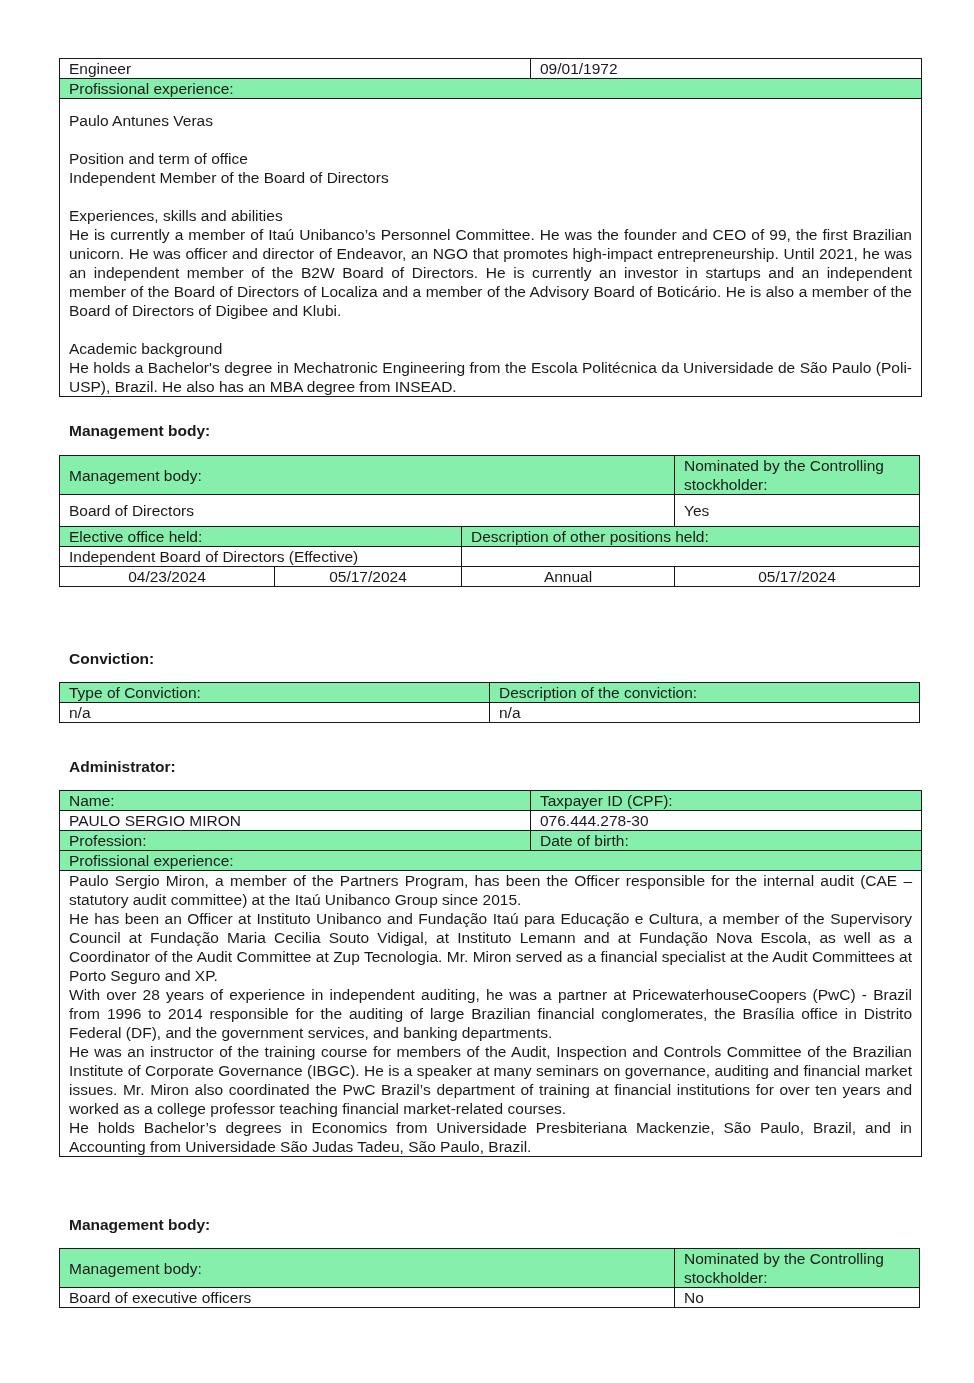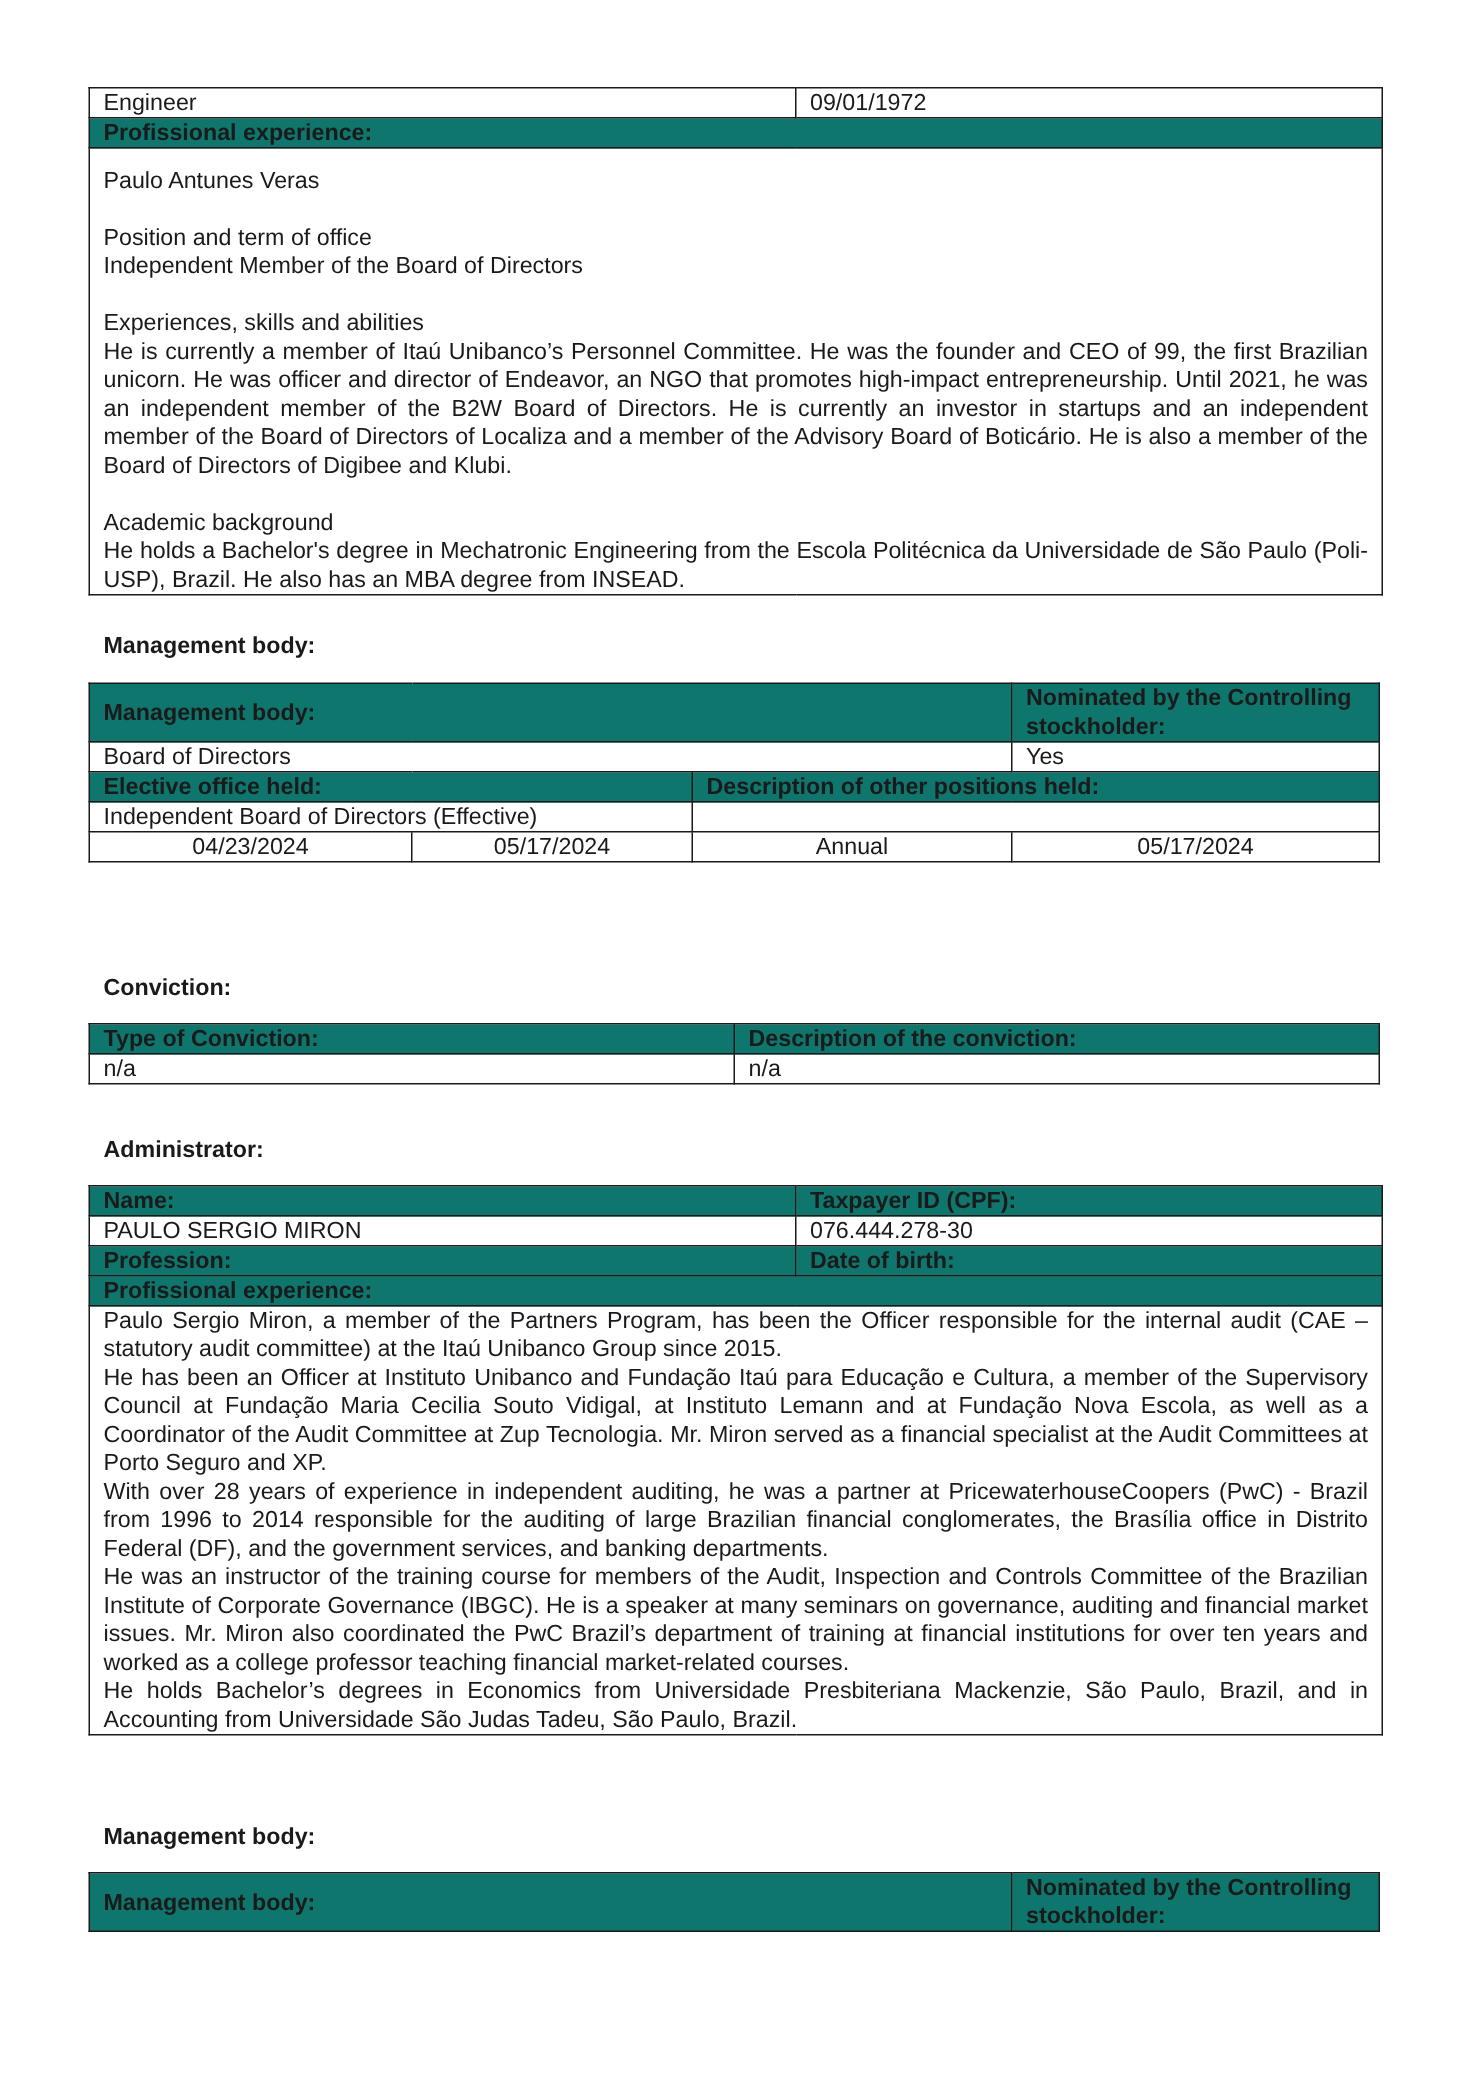--- a/index.html
+++ b/index.html
@@ -1,21 +1,21 @@
 <!DOCTYPE html>
 <html><head>
 <meta charset="utf-8">
 <style>
   html, body { margin: 0; padding: 0; background: #ffffff; }
   body { width: 974px; height: 1383px; position: relative; overflow: hidden;
          font-family: "Liberation Sans", sans-serif; color: #1a1a1a; }
   .page { position: absolute; left: 4px; top: 0; width: 974px; height: 1383px; }
   table { border-collapse: collapse; position: absolute; left: 55px; table-layout: fixed; }
   td { border: 1.5px solid #1a1a1a; font-size: 15.5px; line-height: 19px; padding: 0 9px; vertical-align: middle; }
-  .hdr { background: #0f766e; font-weight: bold; }
+  .hdr { background: #86efac; font-weight: normal; }
   .center { text-align: center; }
   .para { text-align: justify; padding: 0 9px; }
   .para p { margin: 0; }
   .gap { height: 19px; }
   .section-title { position: absolute; left: 65px; font-weight: bold; font-size: 15.5px; }
 </style>
 </head>
 <body>
 
 <div class="page">
@@ -56,21 +56,21 @@
         <col style="width:215px">
         <col style="width:187px">
         <col style="width:213px">
         <col style="width:245px">
       </colgroup>
     <tbody>
         <tr style="height:39px">
       <td colspan="3" class="hdr">Management body:</td>
       <td class="hdr">Nominated by the Controlling stockholder:</td>
     </tr>
-    <tr style="height:20px">
+    <tr style="height:32px">
       <td colspan="3">Board of Directors</td>
       <td>Yes</td>
     </tr>
     <tr style="height:16px">
       <td colspan="2" class="hdr">Elective office held:</td>
       <td colspan="2" class="hdr">Description of other positions held:</td>
     </tr>
     <tr style="height:20px">
       <td colspan="2">Independent Board of Directors (Effective)</td>
       <td colspan="2"></td>
@@ -140,16 +140,20 @@
   <table style="top:1248px;width:860px;">
     <colgroup>
         <col style="width:615px">
         <col style="width:245px">
       </colgroup>
     <tbody>
         <tr style="height:39px">
       <td class="hdr">Management body:</td>
       <td class="hdr">Nominated by the Controlling stockholder:</td>
     </tr>
+    <tr style="height:19px">
+      <td>Board of executive officers</td>
+      <td>No</td>
+    </tr>
   </tbody>
     </table>
 
 </div>
 
 </body></html>

